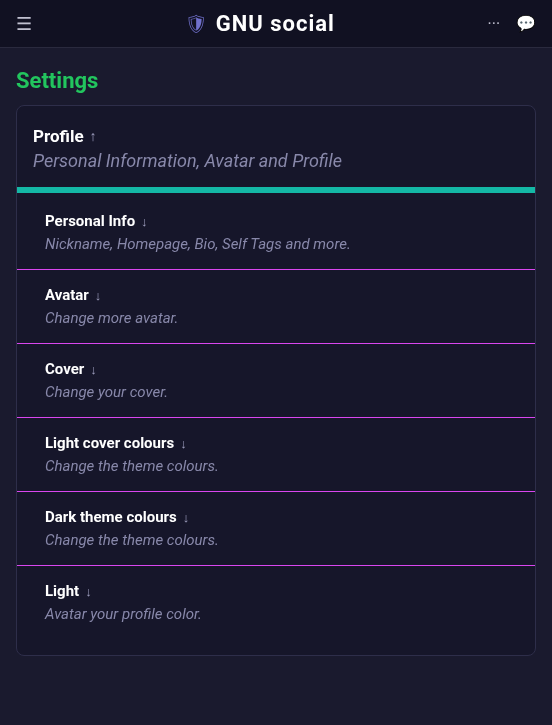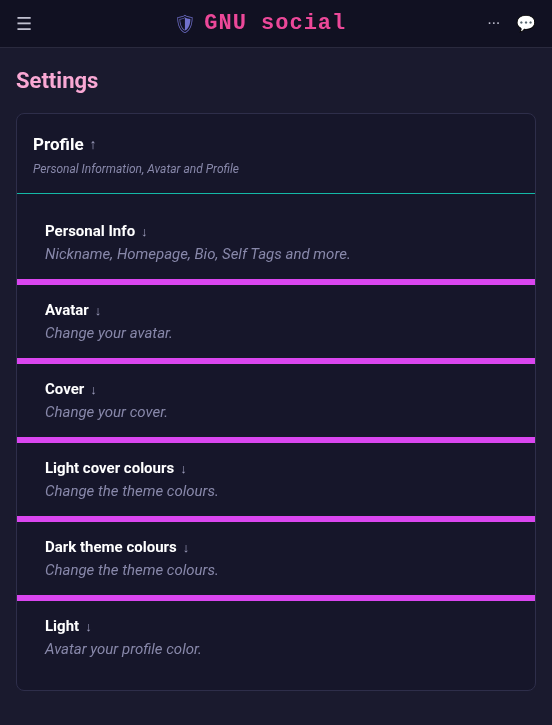--- a/index.html
+++ b/index.html
@@ -41,23 +41,22 @@
 
     .topbar-center {
       display: flex;
       align-items: center;
       gap: 8px;
     }
 
     .logo-text {
       font-size: 22px;
       font-weight: bold;
-      color: #ec4899;
+      color: #ffffff;
       letter-spacing: 1px;
-      font-family: Liberation Mono, monospace;
     }
 
     .logo-shield {
       font-size: 18px;
       color: #7070cc;
     }
 
     .topbar-right {
       display: flex;
       align-items: center;
@@ -73,37 +72,37 @@
     
     .main-content {
       padding: 20px 16px;
       height: calc(725px - 48px);
       overflow-y: auto;
     }
 
     .page-title {
       font-size: 22px;
       font-weight: bold;
-      color: #f9a8d4;
-      margin-bottom: 20px;
+      color: #22c55e;
+      margin-bottom: 12px;
     }
 
     
     .settings-card {
       background-color: #16162a;
       border: 1px solid #2e2e4a;
       border-radius: 8px;
       padding: 16px 0;
     }
 
     
     .profile-header {
       padding: 4px 16px 16px 16px;
-      border-bottom: 1px solid #14b8a6;
-      margin-bottom: 12px;
+      border-bottom: 6px solid #14b8a6;
+      margin-bottom: 3px;
     }
 
     .profile-title-row {
       display: flex;
       align-items: center;
       gap: 6px;
       margin-bottom: 4px;
     }
 
     .profile-title {
@@ -111,29 +110,29 @@
       font-weight: bold;
       color: #ffffff;
     }
 
     .arrow-up {
       font-size: 14px;
       color: #a0a0c0;
     }
 
     .profile-subtitle {
-      font-size: 12px;
+      font-size: 18px;
       color: #8888aa;
       font-style: italic;
     }
 
     
     .settings-item {
       padding: 16px 28px;
-      border-bottom: 6px solid #d946ef;
+      border-bottom: 1px solid #d946ef;
       cursor: pointer;
     }
 
     .settings-item:last-child {
       border-bottom: none;
     }
 
     .item-title-row {
       display: flex;
       align-items: center;
@@ -196,21 +195,21 @@
           <span class="arrow-down">↓</span>
         </div>
         <span class="item-description">Nickname, Homepage, Bio, Self Tags and more.</span>
       </div>
 
       <div class="settings-item">
         <div class="item-title-row">
           <span class="item-title">Avatar</span>
           <span class="arrow-down">↓</span>
         </div>
-        <span class="item-description">Change your avatar.</span>
+        <span class="item-description">Change more avatar.</span>
       </div>
 
       <div class="settings-item">
         <div class="item-title-row">
           <span class="item-title">Cover</span>
           <span class="arrow-down">↓</span>
         </div>
         <span class="item-description">Change your cover.</span>
       </div>
 

